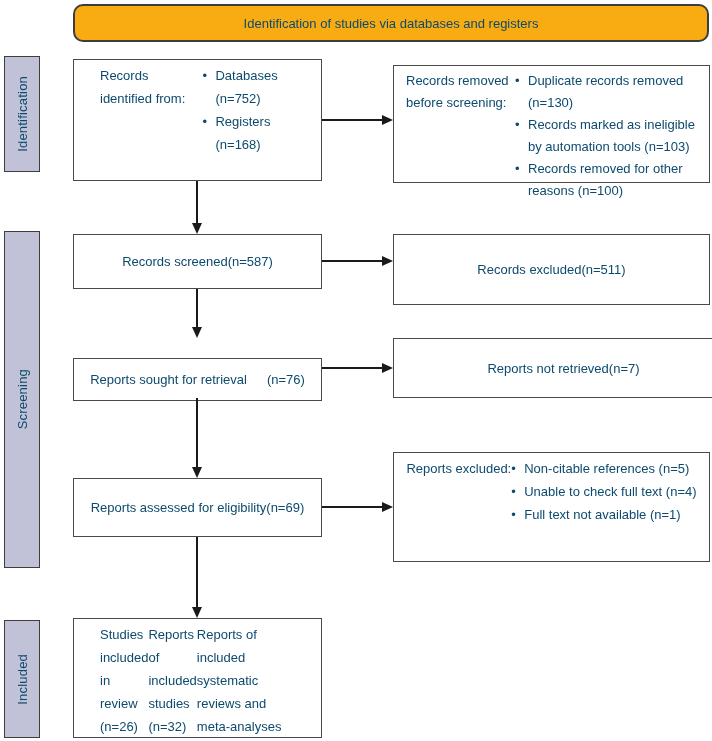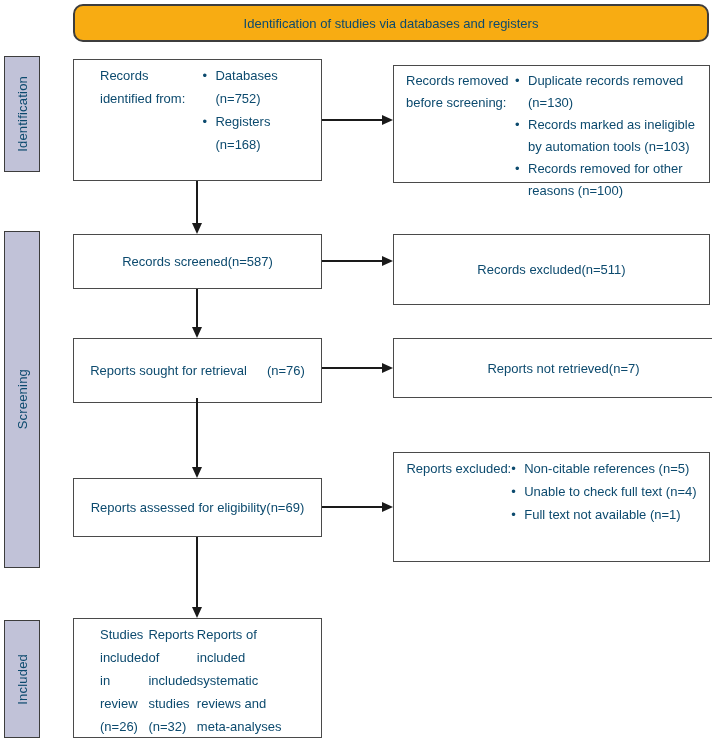--- a/index.html
+++ b/index.html
@@ -92,21 +92,21 @@
 
   <div class="flowbox centered" style="left:73px;top:234px;width:249px;height:55px;align-items:center;">
     <div>Records screened</div>
     <div>(n=587)</div>
   </div>
   <div class="flowbox centered" style="left:393px;top:234px;width:317px;height:71px;">
     <div>Records excluded</div>
     <div>(n=511)</div>
   </div>
 
-  <div class="flowbox centered" style="left:73px;top:338px;width:249px;height:65px;gap:20px;">
+  <div class="flowbox centered" style="left:73px;top:358px;width:249px;height:43px;gap:20px;">
     <div>Reports sought for retrieval</div>
     <div>(n=76)</div>
   </div>
   <div class="flowbox centered" style="left:393px;top:338px;width:341px;height:60px;">
     <div>Reports not retrieved</div>
     <div>(n=7)</div>
   </div>
 
   <div class="flowbox centered" style="left:73px;top:478px;width:249px;height:59px;">
     <div>Reports assessed for eligibility</div>

